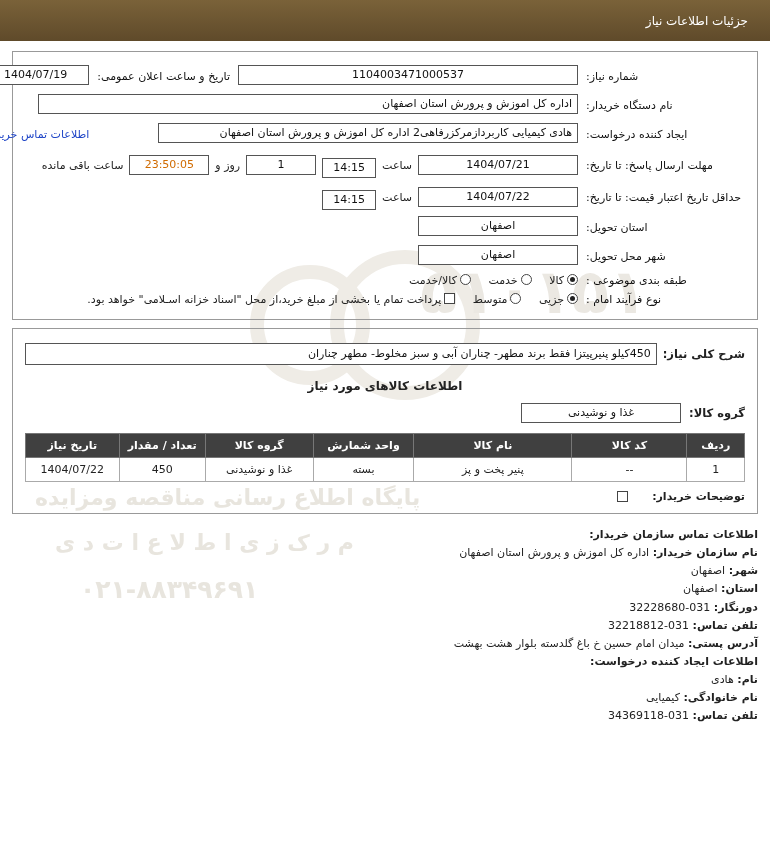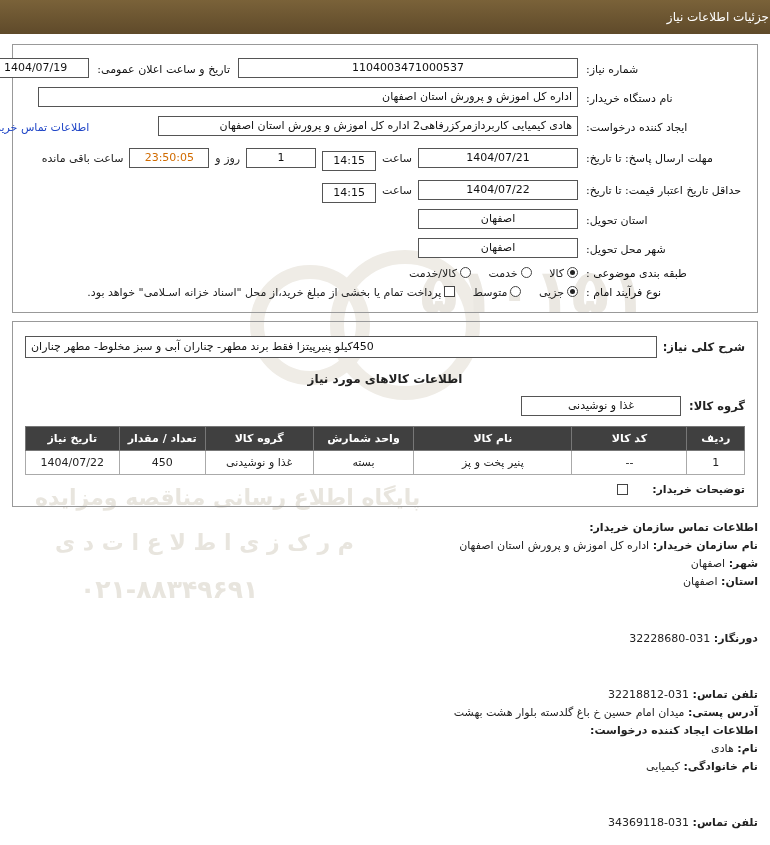--- a/index.html
+++ b/index.html
@@ -44,28 +44,28 @@
   .c1 { width: 150px; height: 150px; top: 250px; left: 330px; }
   .c2 { width: 120px; height: 120px; top: 265px; left: 250px; }
   .wm-num {
     position:absolute; top: 255px; left: 420px;
     font-size: 62px; font-weight: bold; color: #ebe8e2; letter-spacing: 2px;
   }
 
   
   .topbar {
     position: relative;
-    height: 34px;
+    height: 41px;
     background: #6d5533;
     background: linear-gradient(180deg,#7a6239 0%, #5f4a2a 100%);
     color: #fff;
     display: flex;
     align-items: center;
     justify-content: flex-start;
-    padding: 0 1px;
+    padding: 0 22px;
     z-index: 3;
   }
   .topbar .title { font-size: 12px; font-weight: normal; }
 
   .content { position: relative; z-index: 2; padding: 10px 12px 0 12px; }
 
   .panel {
     border: 1px solid #999;
     background: transparent;
     margin-bottom: 8px;
@@ -119,21 +119,21 @@
     background: #222;
     top: 2px; left: 2px;
   }
   .opt { display: inline-block; margin-left: 14px; font-size: 11px; white-space: nowrap; }
 
   .row-inline { display: flex; align-items: center; gap: 6px; justify-content: flex-end; }
 
   .sec-title { font-weight: bold; font-size: 11.5px; }
 
   .need-row { display: flex; align-items: center; gap: 6px; padding: 4px 0 8px 0; }
-  .need-row .inp { flex: 1; text-align: left; }
+  .need-row .inp { flex: 1; text-align: right; }
 
   .center-head { text-align: center; font-weight: bold; font-size: 12px; margin: 6px 0 10px 0; }
 
   .goods-group { display: flex; align-items: center; justify-content: flex-start; gap: 8px; margin-bottom: 10px; }
 
   table.grid { width: 100%; border-collapse: collapse; font-size: 11px; }
   table.grid th {
     background: #404040;
     color: #fff;
     border: 1px solid #777;
@@ -146,21 +146,21 @@
     padding: 5px 4px;
     text-align: center;
     background: #fff;
   }
 
   .buyer-note { display: flex; align-items: center; gap: 24px; margin-top: 8px; font-weight: bold; }
 
   .contact { margin-top: 12px; line-height: 1.65; font-size: 11px; }
   .contact .hd { font-weight: bold; }
   .contact b { font-weight: bold; }
-  .ltr { direction: ltr; unicode-bidi: embed; display: inline-block; margin-top: 38px; }
+  .ltr { direction: ltr; unicode-bidi: embed; display: inline-block; }
 </style>
 </head>
 <body>
 
 <div id="page">
 
   <div class="watermark">
     <div class="wm-circ c1"></div>
     <div class="wm-circ c2"></div>
     <div class="wm-num">۵۱۰۱۵۱</div>

